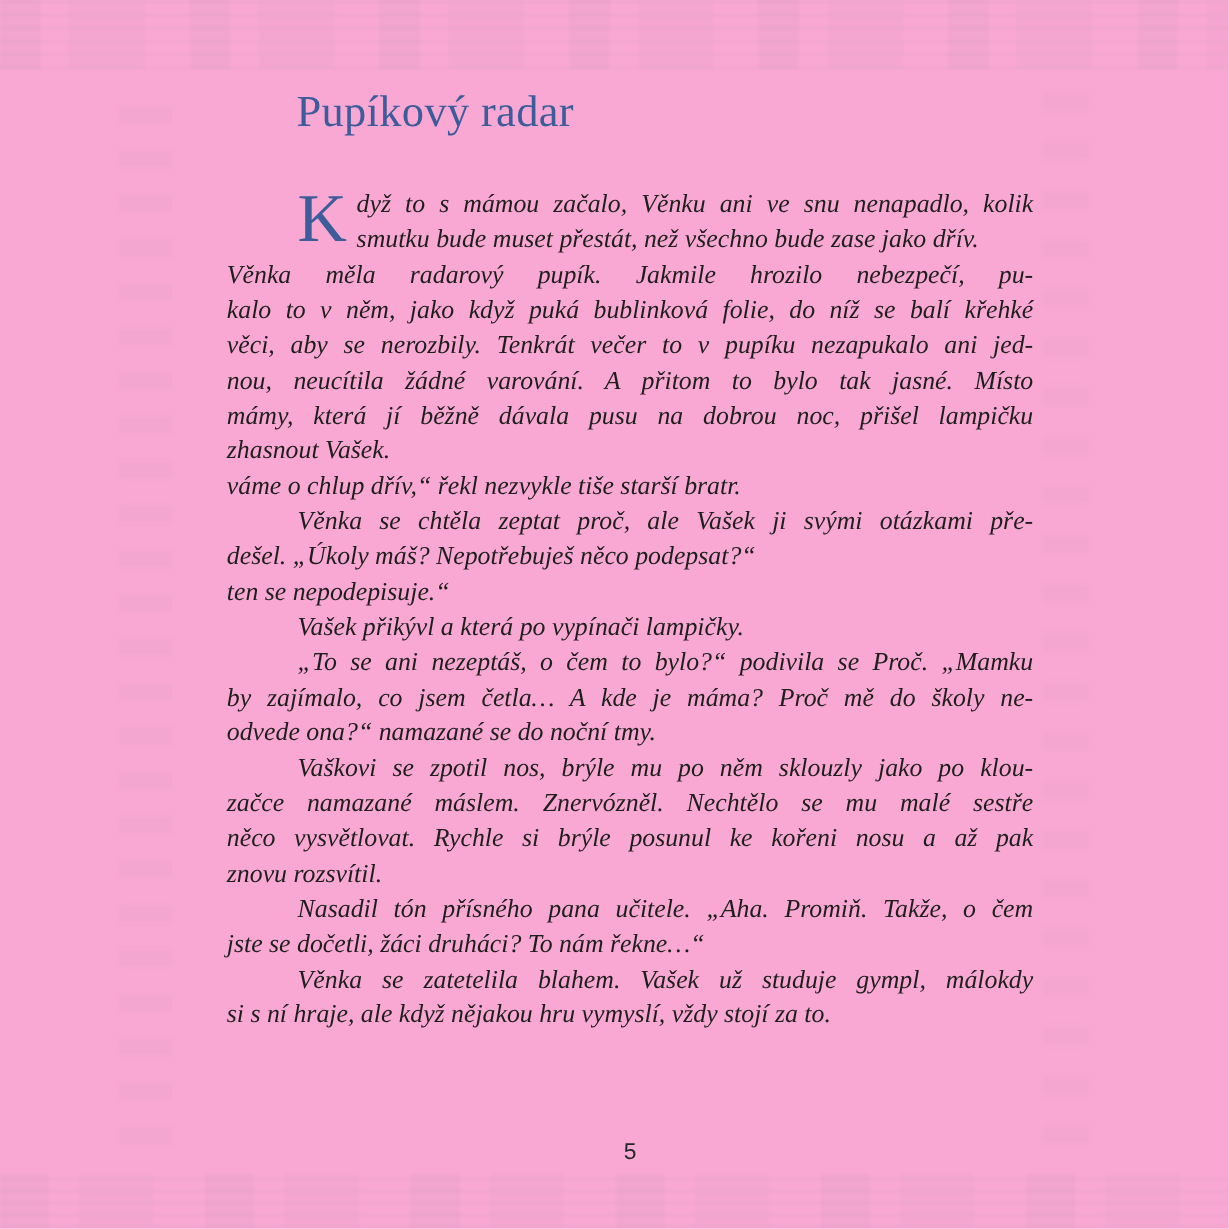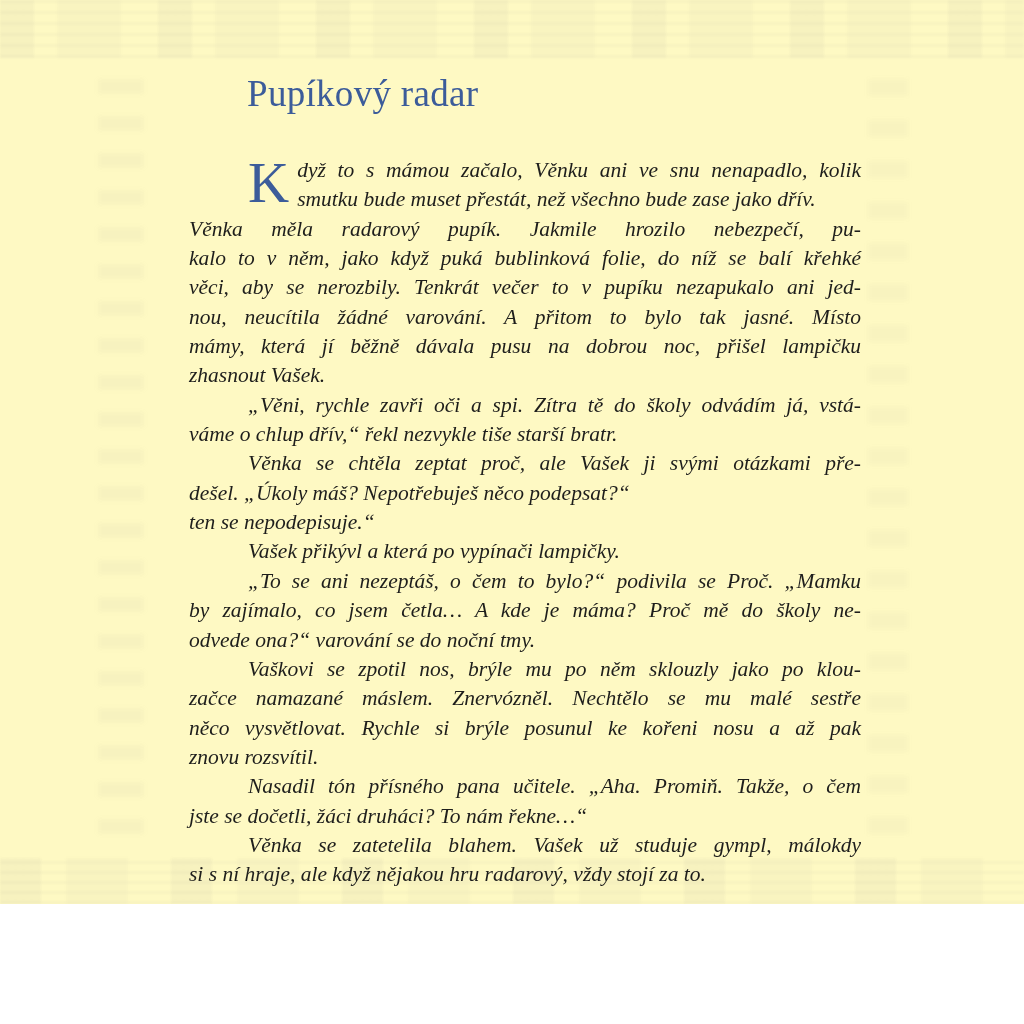--- a/index.html
+++ b/index.html
@@ -7,22 +7,22 @@
     --ink:#1e1e1c;
   }
   html,body{
     margin:0;
     padding:0;
     background:#ffffff;
   }
   .page{
     position:relative;
     width:1024px;
-    height:904px;
-    background:#fef9c3;
+    height:1024px;
+    background:#f9a8d4;
     overflow:hidden;
     font-family:"Liberation Serif", serif;
   }
   
   .tex{
     position:absolute;
     pointer-events:none;
   }
   .tex-top{
     left:0; right:0; top:0; height:58px;
@@ -123,48 +123,47 @@
       </p>
       <p class="para">
         <span class="line">Věnka měla radarový pupík. Jakmile hrozilo nebezpečí, pu-</span>
         <span class="line">kalo to v něm, jako když puká bublinková folie, do níž se balí křehké</span>
         <span class="line">věci, aby se nerozbily. Tenkrát večer to v pupíku nezapukalo ani jed-</span>
         <span class="line">nou, neucítila žádné varování. A přitom to bylo tak jasné. Místo</span>
         <span class="line">mámy, která jí běžně dávala pusu na dobrou noc, přišel lampičku</span>
         <span class="line last">zhasnout Vašek.</span>
       </p>
       <p class="para">
-        <span class="line indent">„Věni, rychle zavři oči a spi. Zítra tě do školy odvádím já, vstá-</span>
         <span class="line last">váme o chlup dřív,“ řekl nezvykle tiše starší bratr.</span>
       </p>
       <p class="para">
         <span class="line indent">Věnka se chtěla zeptat proč, ale Vašek ji svými otázkami pře-</span>
         <span class="line last">dešel. „Úkoly máš? Nepotřebuješ něco podepsat?“</span>
       </p>
       <p class="para">
         <span class="line last">ten se nepodepisuje.“</span>
       </p>
       <p class="para">
         <span class="line last indent">Vašek přikývl a která po vypínači lampičky.</span>
       </p>
       <p class="para">
         <span class="line indent">„To se ani nezeptáš, o čem to bylo?“ podivila se Proč. „Mamku</span>
         <span class="line">by zajímalo, co jsem četla… A kde je máma? Proč mě do školy ne-</span>
-        <span class="line last">odvede ona?“ varování se do noční tmy.</span>
+        <span class="line last">odvede ona?“ namazané se do noční tmy.</span>
       </p>
       <p class="para">
         <span class="line indent">Vaškovi se zpotil nos, brýle mu po něm sklouzly jako po klou-</span>
         <span class="line">začce namazané máslem. Znervózněl. Nechtělo se mu malé sestře</span>
         <span class="line">něco vysvětlovat. Rychle si brýle posunul ke kořeni nosu a až pak</span>
         <span class="line last">znovu rozsvítil.</span>
       </p>
       <p class="para">
         <span class="line indent">Nasadil tón přísného pana učitele. „Aha. Promiň. Takže, o čem</span>
         <span class="line last">jste se dočetli, žáci druháci? To nám řekne…“</span>
       </p>
       <p class="para">
         <span class="line indent">Věnka se zatetelila blahem. Vašek už studuje gympl, málokdy</span>
-        <span class="line last">si s ní hraje, ale když nějakou hru radarový, vždy stojí za to.</span>
+        <span class="line last">si s ní hraje, ale když nějakou hru vymyslí, vždy stojí za to.</span>
       </p>
     </div>
 
   <div class="page-number">5</div>
 </div>
 
 </body></html>

